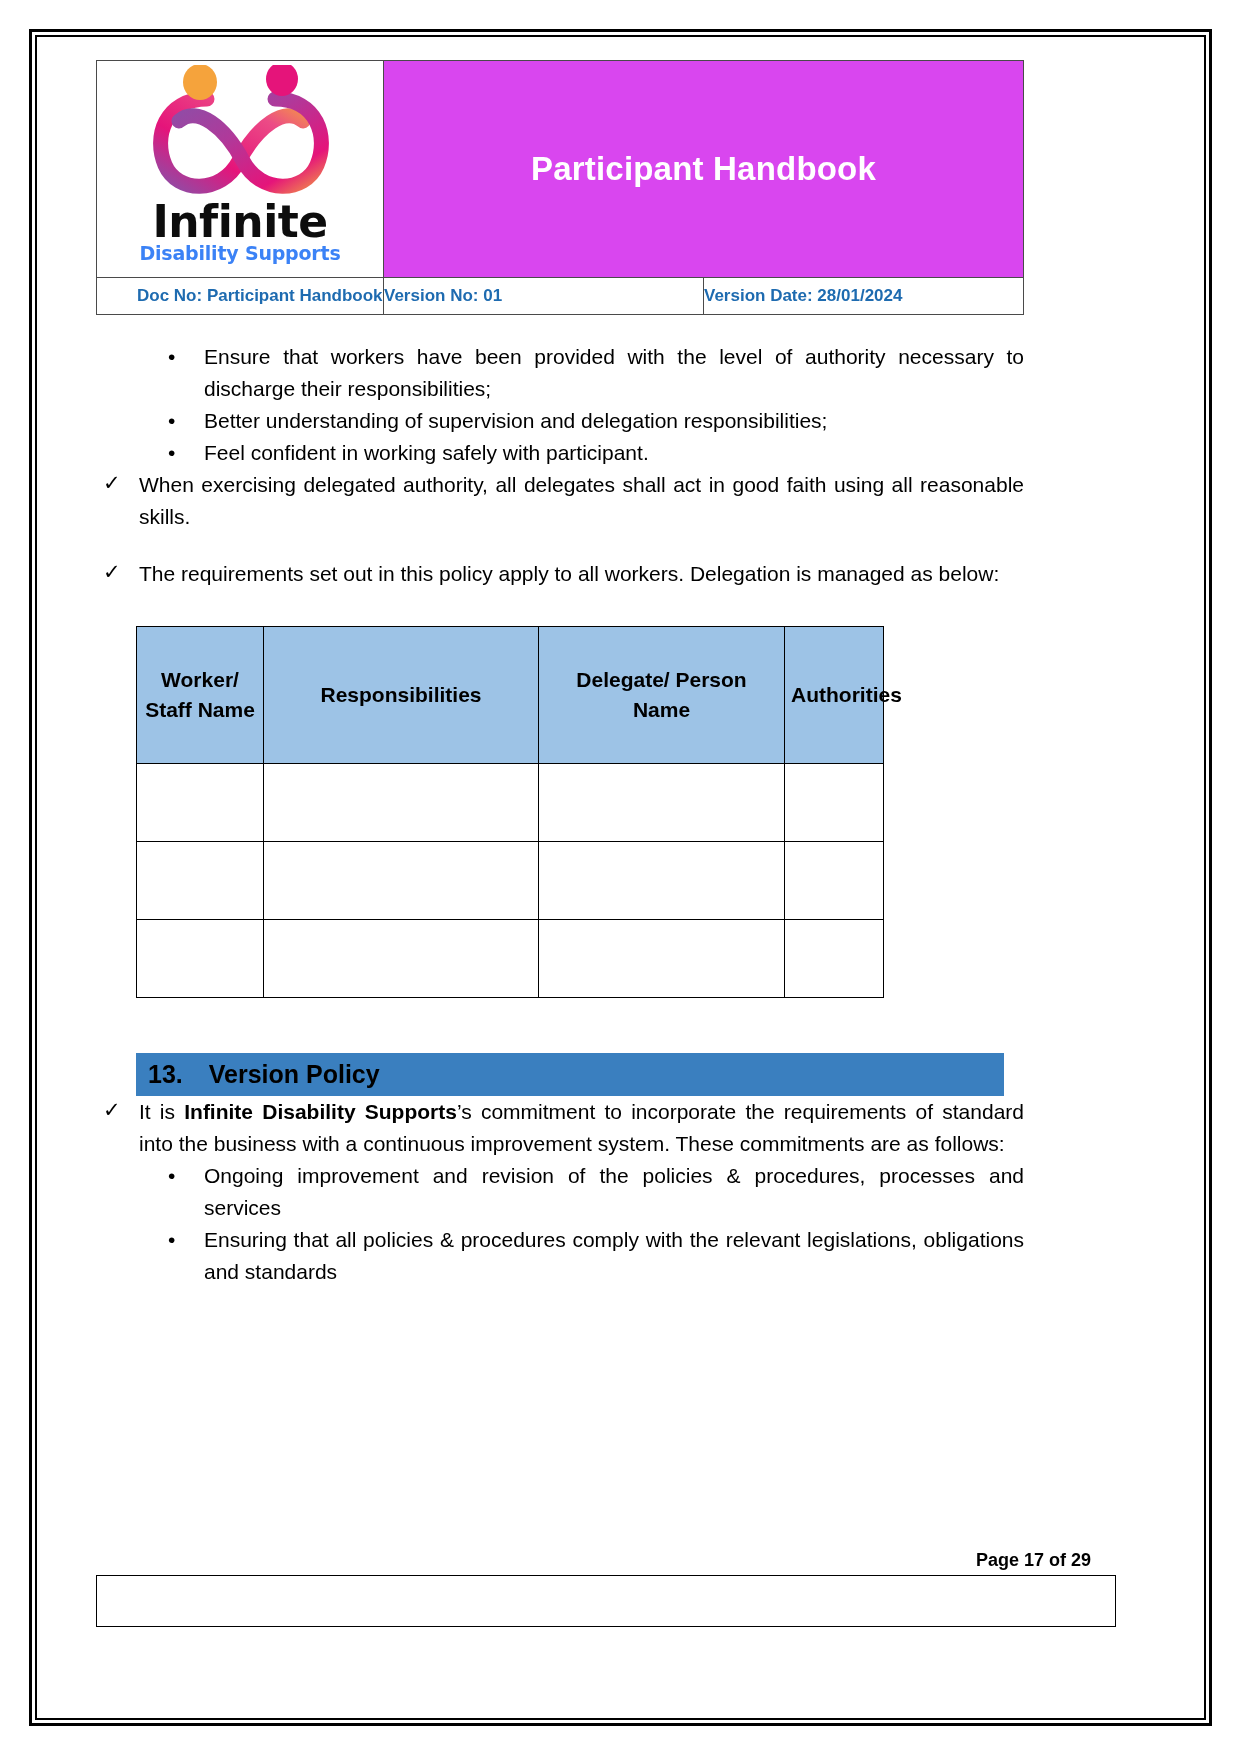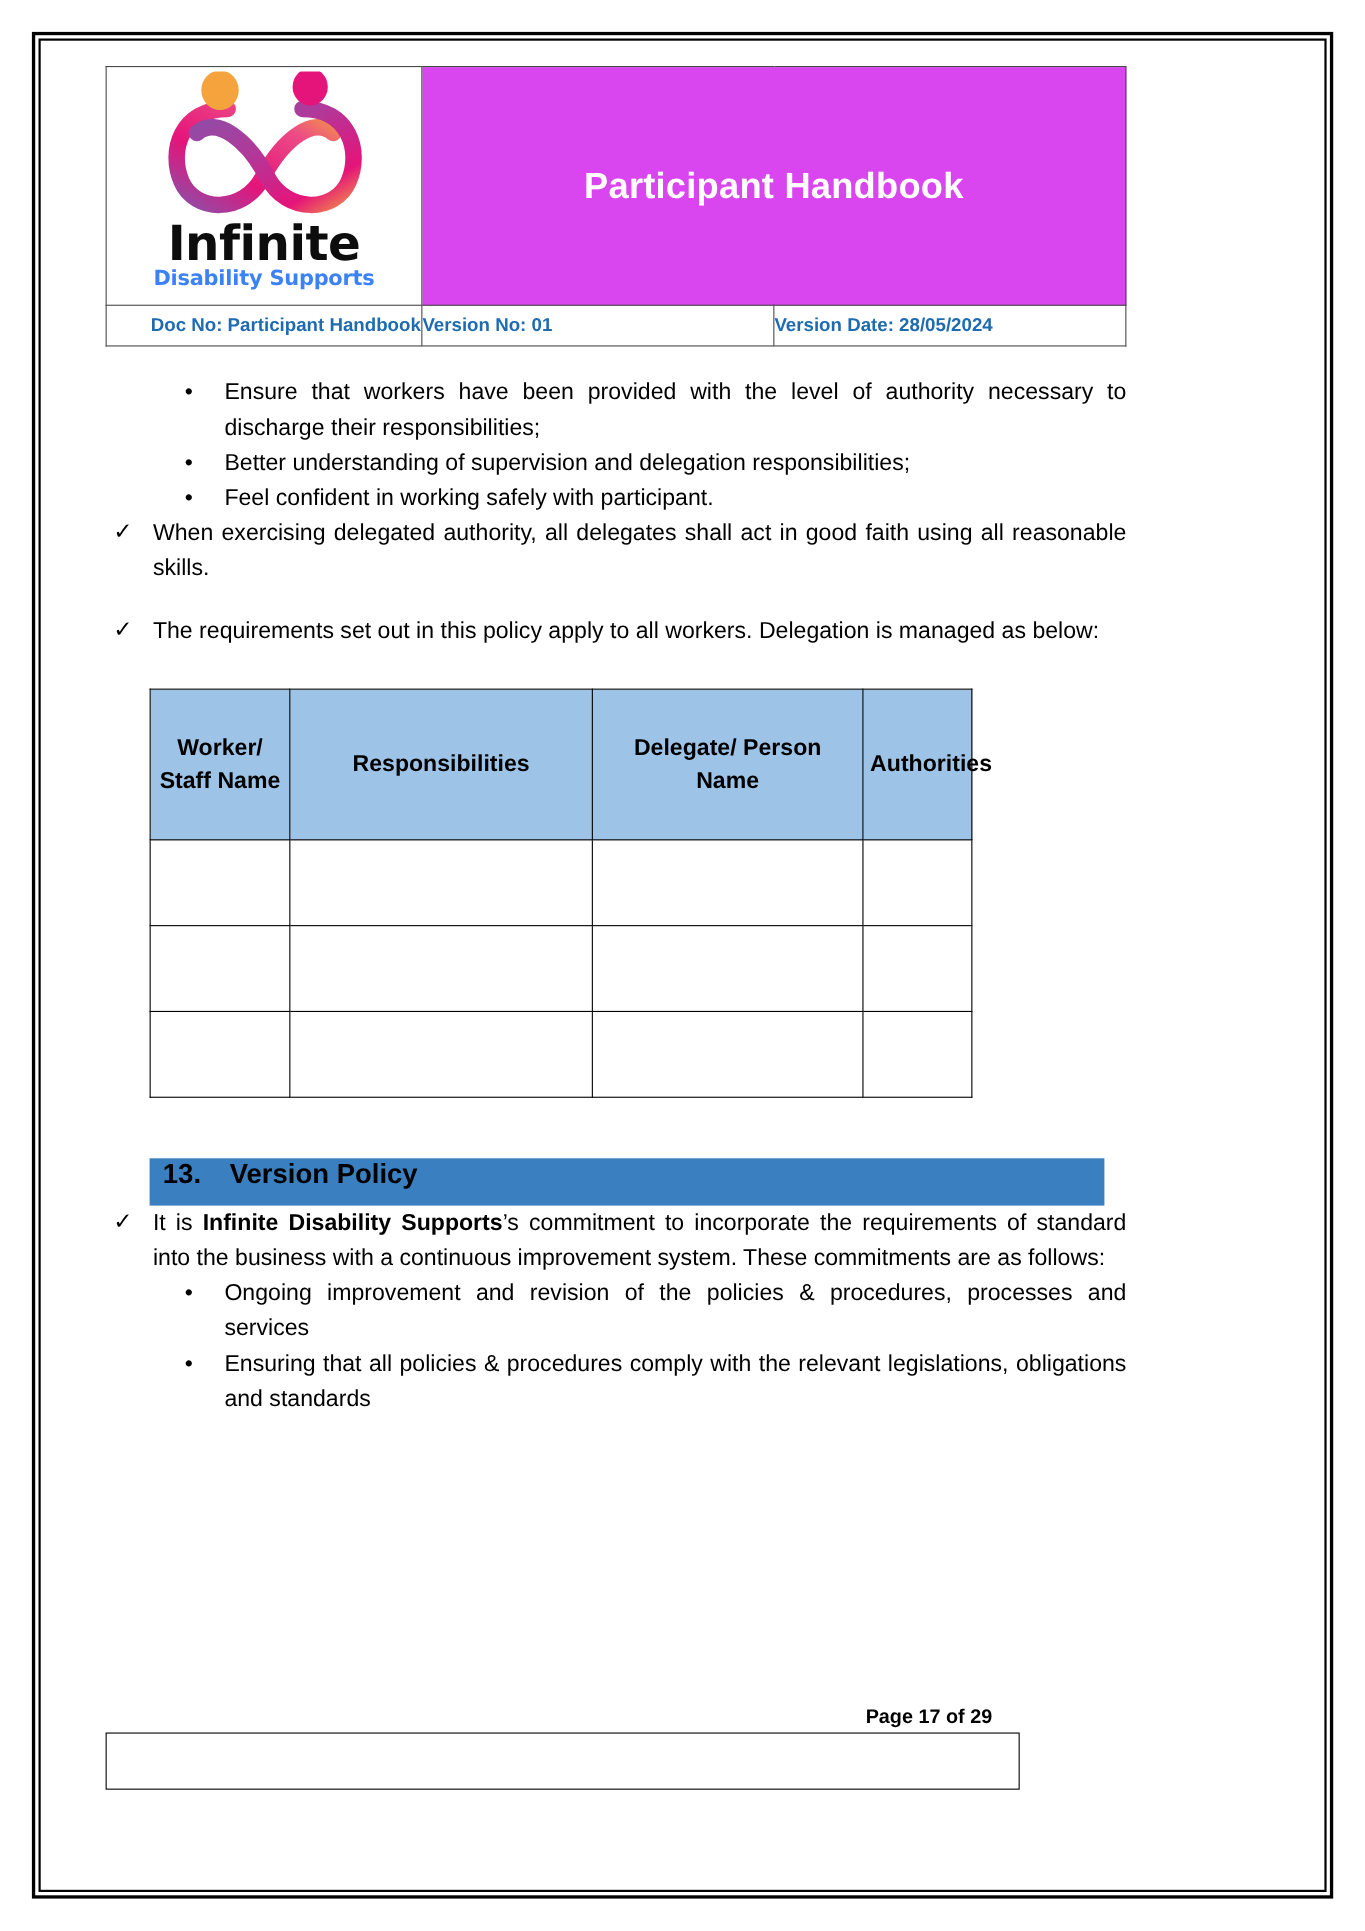--- a/index.html
+++ b/index.html
@@ -182,21 +182,21 @@
   .deleg-table td { height: 77px; background: #ffffff; }
 
   
   .section-bar {
     margin-top: 55px;
     margin-left: 40px;
     width: 868px;
     background: #3a7fbf;
     height: 43px;
     display: flex;
-    align-items: flex-start;
+    align-items: center;
     box-sizing: border-box;
     padding-left: 12px;
   }
   .section-num {
     font-size: 25px;
     font-weight: bold;
     color: #000000;
     margin-right: 26px;
   }
   .section-title {
@@ -206,21 +206,21 @@
   }
 
   .quality-intro { margin-top: 32px; }
   .quality-bullets { margin-top: 24px; }
 
   
   .footer-box {
     position: absolute;
     left: 96px;
     top: 1575px;
-    width: 831px;
+    width: 1020px;
     height: 52px;
     border: 1px solid #000000;
     box-sizing: border-box;
   }
   .footer-text {
     position: absolute;
     right: 22px;
     top: -26px;
     font-size: 18px;
     font-weight: bold;
@@ -269,21 +269,21 @@
           <div class="logo-sub">Disability Supports</div>
         </div>
       </td>
       <td class="title-cell" colspan="2">
         <div class="doc-title">Participant Handbook</div>
       </td>
     </tr>
     <tr>
       <td class="info-cell c1">Doc No: Participant Handbook</td>
       <td class="info-cell c2">Version No: 01</td>
-      <td class="info-cell c3">Version Date: 28/05/2024</td>
+      <td class="info-cell c3">Version Date: 28/01/2024</td>
     </tr>
   </tbody>
     </table>
 
   <div class="content">
 
     <ul class="dot-list">
       <li class="dot-item">
         <span class="mk">•</span>
         <span>Ensure that workers have been provided with the level of authority necessary to discharge their responsibilities;</span>

